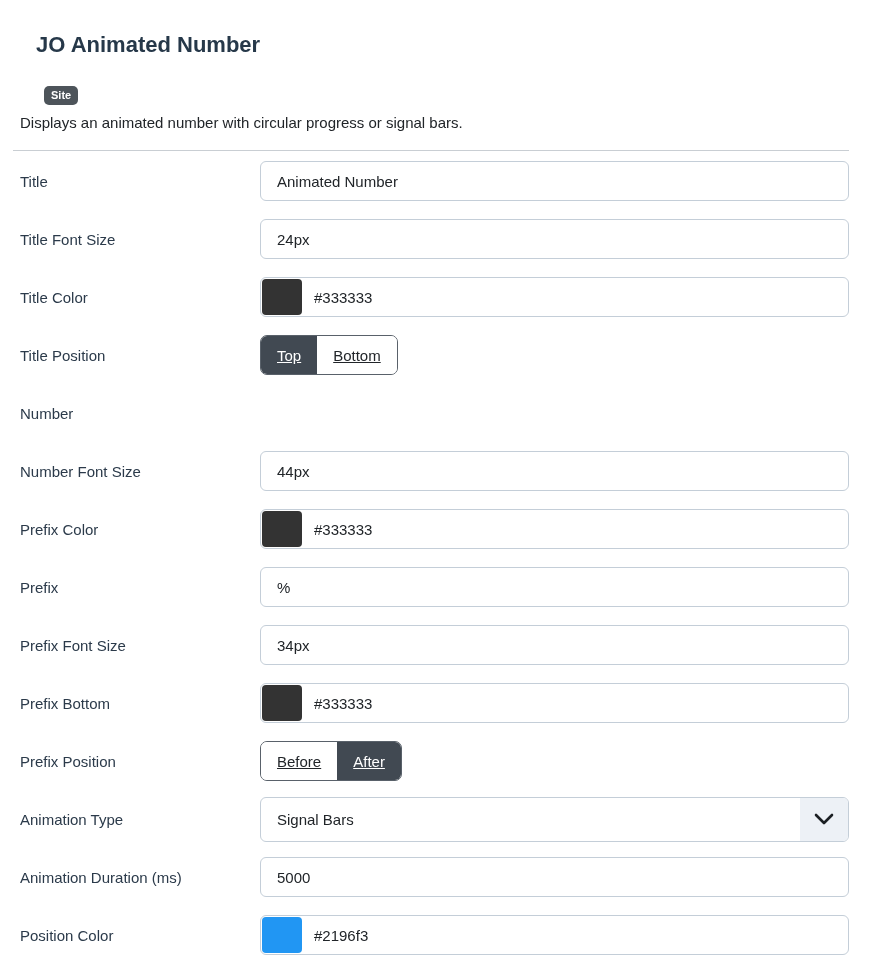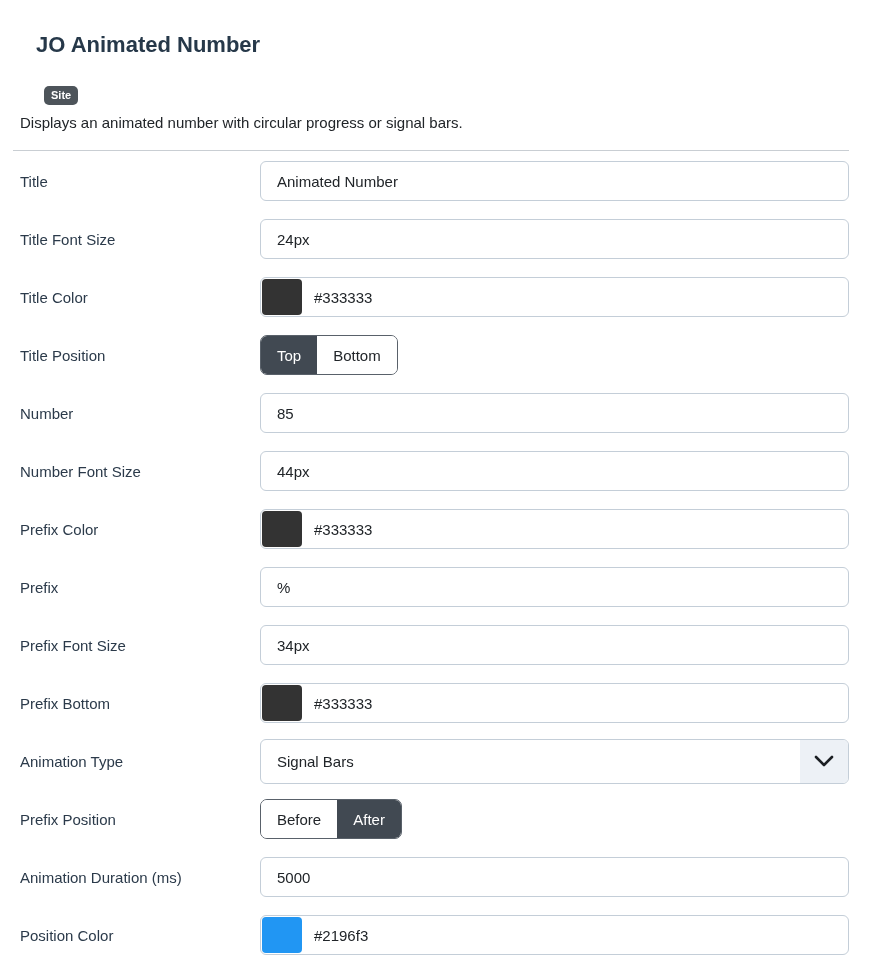--- a/index.html
+++ b/index.html
@@ -107,20 +107,21 @@
   }
   .seg {
     border: none;
     background: #ffffff;
     color: #212529;
     font-family: "Liberation Sans", "DejaVu Sans", sans-serif;
     font-size: 15px;
     padding: 0 16px;
     height: 100%;
     cursor: pointer;
+    text-decoration: underline;
   }
   .seg.selected {
     background: #414952;
     color: #ffffff;
   }
   .select {
     position: relative;
     width: 100%;
     height: 45px;
     box-sizing: border-box;
@@ -190,23 +191,20 @@
       <div class="ctrl">
         <div class="segmented">
           <button class="seg selected">Top</button>
           <button class="seg">Bottom</button>
         </div>
       </div>
     </div>
 
     <div class="row">
       <label class="lbl">Number</label>
-      <div class="ctrl">
-        <input class="input" value="85" style="">
-      </div>
     </div>
 
     <div class="row">
       <label class="lbl">Number Font Size</label>
       <div class="ctrl">
         <input class="input" value="44px" style="">
       </div>
     </div>
 
     <div class="row">
@@ -232,49 +230,49 @@
         <input class="input" value="34px" style="">
       </div>
     </div>
 
     <div class="row">
       <label class="lbl">Prefix Bottom</label>
       <div class="ctrl">
         <div class="input color-input">
           <span class="swatch" style="background: rgb(51, 51, 51);"></span>
           <input class="color-text" value="#333333" style="">
+        </div>
+      </div>
+    </div>
+
+    <div class="row">
+      <label class="lbl">Prefix Position</label>
+      <div class="ctrl">
+        <div class="segmented">
+          <button class="seg">Before</button>
+          <button class="seg selected">After</button>
         </div>
       </div>
     </div>
 
     <div class="row">
       <label class="lbl">Animation Type</label>
       <div class="ctrl">
         <div class="select">
           <span class="select-value">Signal Bars</span>
           <span class="select-caret">
             <svg width="20" height="12" viewBox="0 0 20 12" fill="none">
               <path d="M2 2 L10 10 L18 2" stroke="#1b1f23" stroke-width="2.6" stroke-linecap="round" stroke-linejoin="round" fill="none"></path>
             </svg>
           </span>
         </div>
       </div>
     </div>
 
     <div class="row">
-      <label class="lbl">Prefix Position</label>
-      <div class="ctrl">
-        <div class="segmented">
-          <button class="seg">Before</button>
-          <button class="seg selected">After</button>
-        </div>
-      </div>
-    </div>
-
-    <div class="row">
       <label class="lbl">Animation Duration (ms)</label>
       <div class="ctrl">
         <input class="input" value="5000" style="">
       </div>
     </div>
 
     <div class="row">
       <label class="lbl">Position Color</label>
       <div class="ctrl">
         <div class="input color-input">

